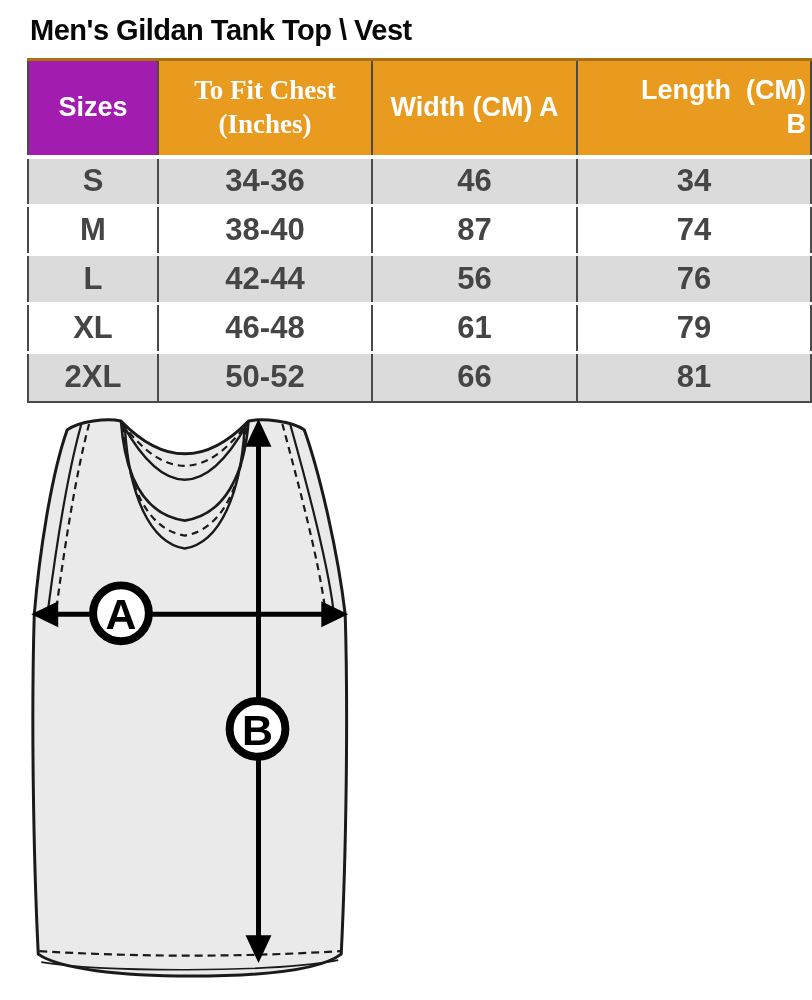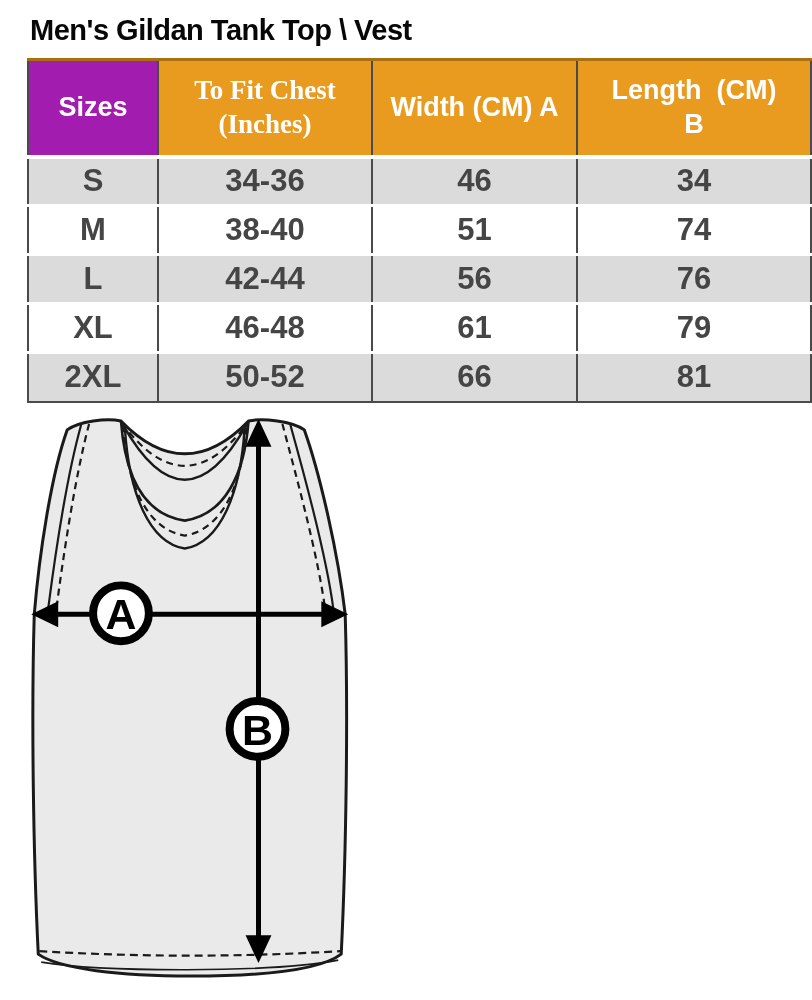--- a/index.html
+++ b/index.html
@@ -95,37 +95,37 @@
             <div class="th-line"></div>
         </th>
         <th style="background-color: rgb(232, 155, 30); font-family: Liberation Serif, serif;">
           <div class="th-line">To Fit Chest</div>
             <div class="th-line">(Inches)</div>
         </th>
         <th style="background-color: rgb(232, 155, 30);">
           <div class="th-line">Width (CM) A</div>
             <div class="th-line"></div>
         </th>
-        <th style="background-color: rgb(232, 155, 30);">
+        <th style="background-color: rgb(232, 155, 30); text-align: right;">
           <div class="th-line">Length  (CM)</div>
             <div class="th-line">B</div>
         </th>
       </tr>
     </thead>
     <tbody style="color: rgb(69, 69, 69);">
       <tr style="background-color: rgb(219, 219, 219);">
         <td>S</td>
         <td>34-36</td>
         <td>46</td>
         <td>34</td>
       </tr>
       <tr>
         <td>M</td>
         <td>38-40</td>
-        <td>51</td>
+        <td>87</td>
         <td>74</td>
       </tr>
       <tr style="background-color: rgb(219, 219, 219);">
         <td>L</td>
         <td>42-44</td>
         <td>56</td>
         <td>76</td>
       </tr>
       <tr>
         <td>XL</td>

